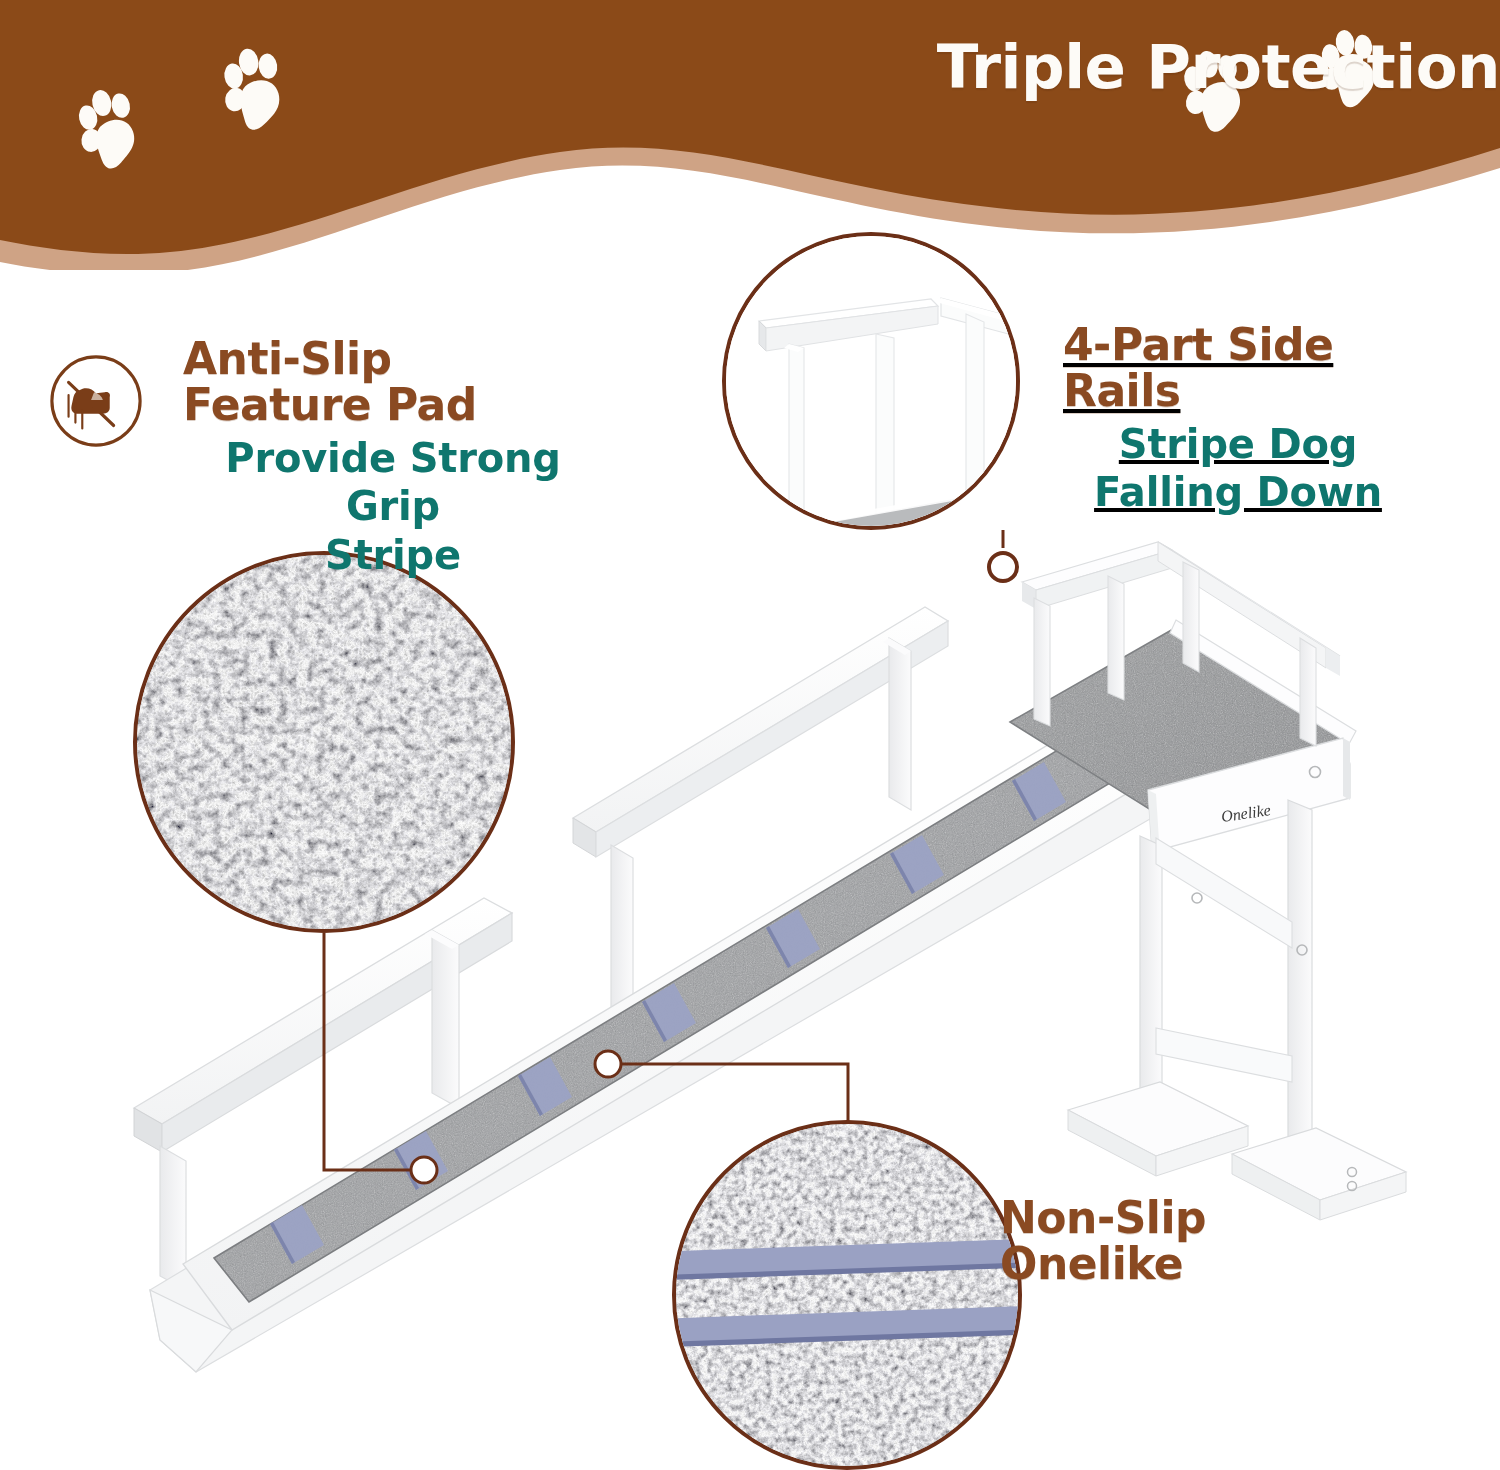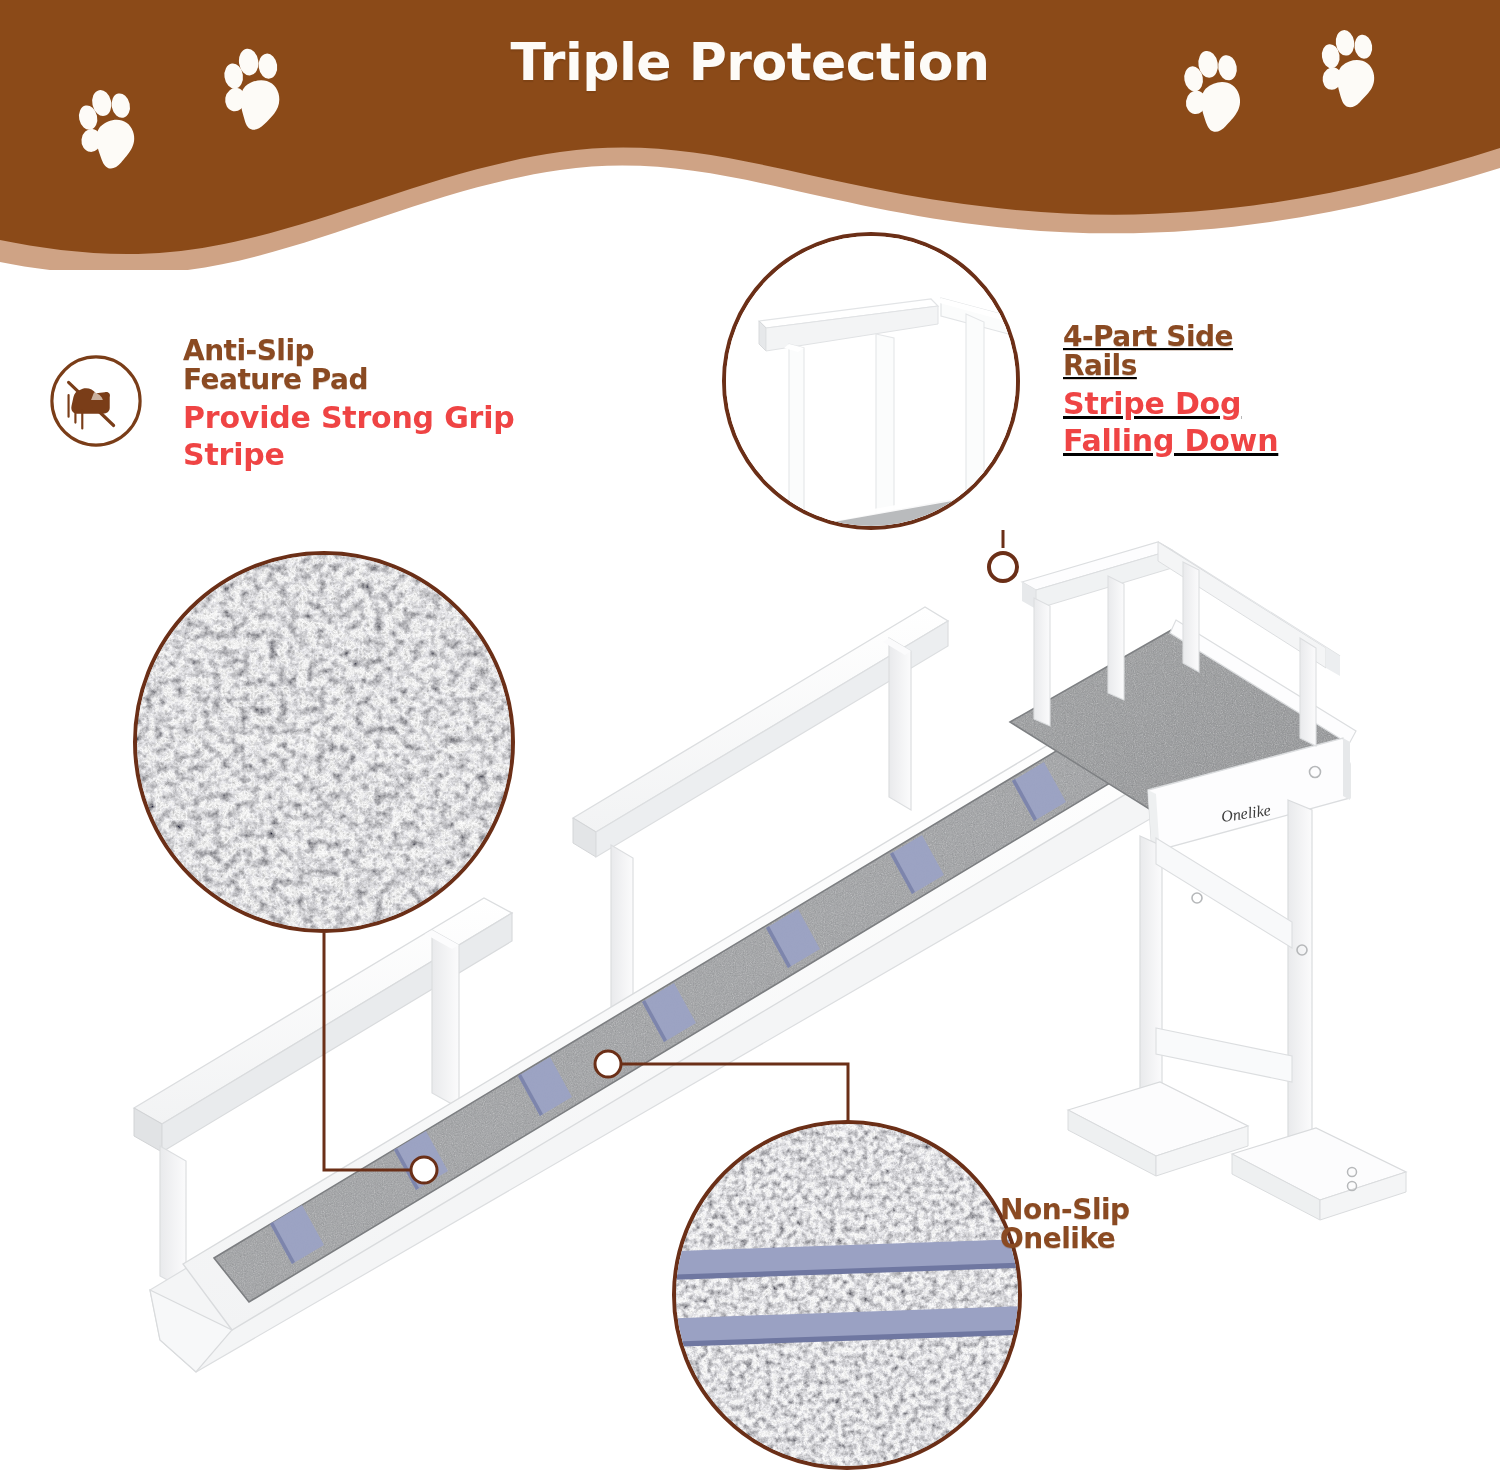--- a/index.html
+++ b/index.html
@@ -14,48 +14,49 @@
   
   #header-banner {
     position: absolute; left: 0; top: 0;
     width: 1500px; height: 270px;
     overflow: hidden;
   }
   #header-banner svg { display: block; }
   #banner-title {
     position: absolute;
     left: 0; top: 36px; width: 1500px;
-    text-align: center;
-    font-size: 52px;
+    text-align: right;
+    font-size: 61px;
     font-weight: bold;
     color: #fdfbf7;
     letter-spacing: -0.5px;
     line-height: 1.0;
     text-shadow: 0 2px 1px rgba(80,40,10,0.18);
     font-family: "DejaVu Sans", sans-serif;
   }
 
   
   .feature-title {
     color: #8a4a22;
     font-weight: bold;
-    font-size: 28px;
+    font-size: 44px;
     line-height: 1.04;
     letter-spacing: -0.5px;
     font-family: "DejaVu Sans", sans-serif;
     text-shadow: 0 1px 0 rgba(110,60,25,0.25);
   }
   .feature-sub {
-    color: #ef4444;
+    color: #0f766e;
     font-weight: bold;
-    font-size: 30px;
+    font-size: 40px;
     line-height: 1.22;
     letter-spacing: -0.2px;
     margin-top: 6px;
     font-family: "DejaVu Sans", sans-serif;
+    text-align: center;
   }
 
   #feature-antislip {
     position: absolute; left: 183px; top: 336px; width: 420px;
   }
   #antislip-icon {
     position: absolute; left: 47px; top: 352px;
     width: 98px; height: 98px;
   }
   #feature-rails {

